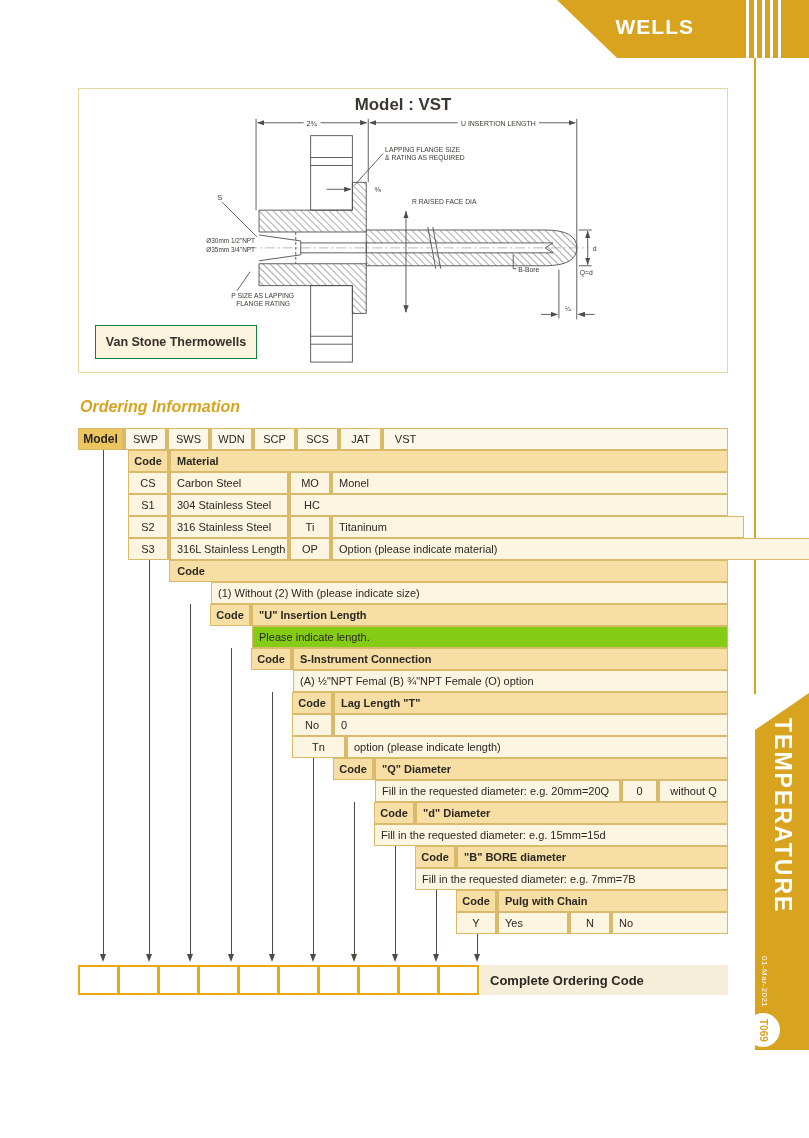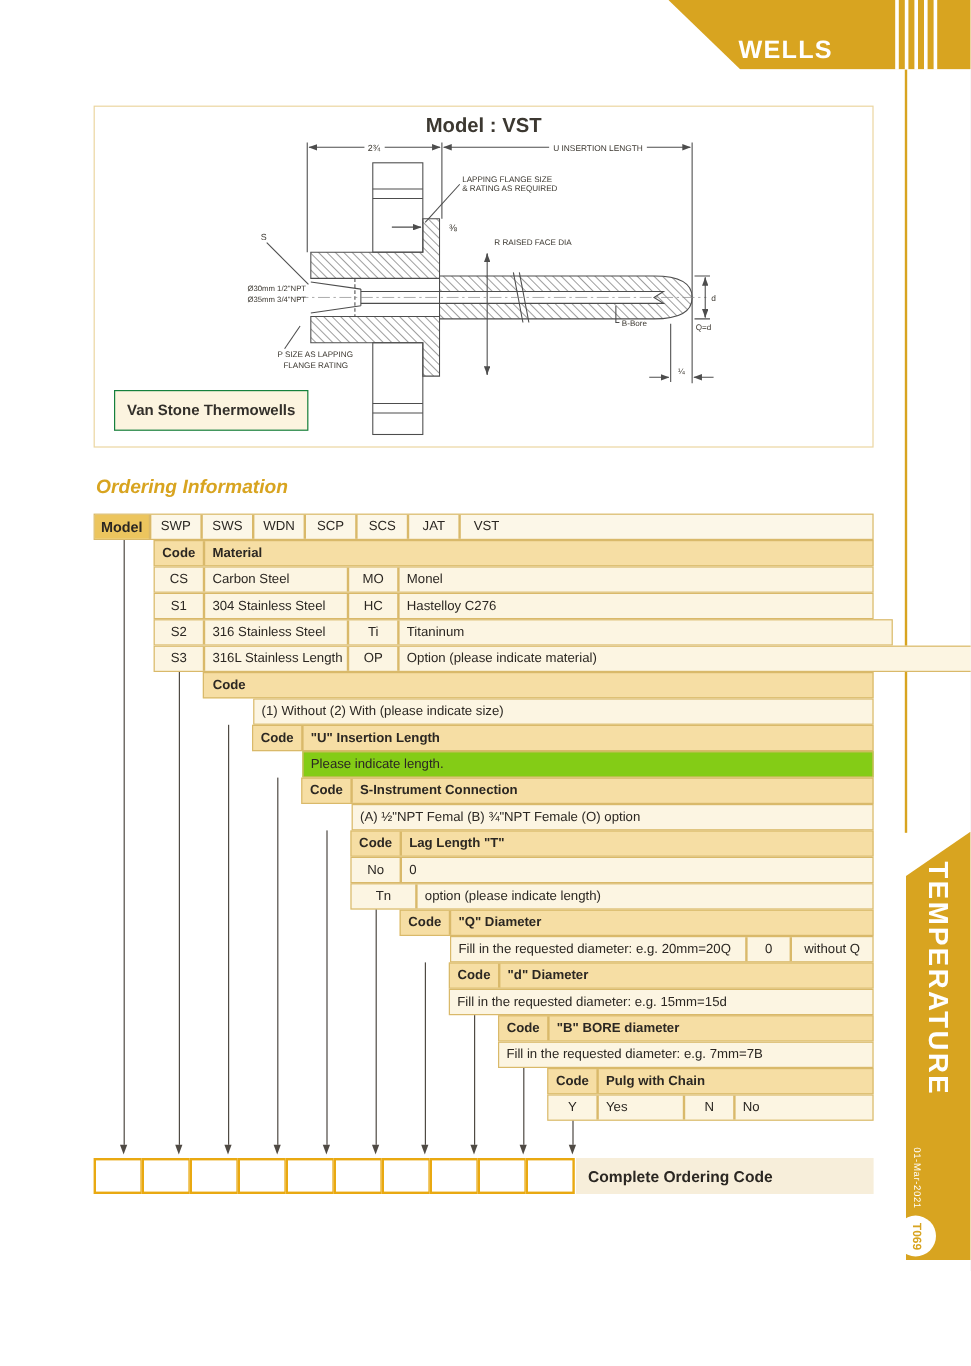--- a/index.html
+++ b/index.html
@@ -2,21 +2,21 @@
 <html><head>
 <meta charset="utf-8">
 <style>
   html,body{margin:0;padding:0;background:#e8e8e8;}
   .page{position:relative;width:809px;height:1138px;background:#ffffff;overflow:hidden;
         font-family:"Liberation Sans",sans-serif;color:#2b2722;margin:0 auto;}
 
   
   .top-banner{position:absolute;left:0;top:0;width:809px;height:58px;background:#D8A420;
               clip-path:polygon(557px 0,809px 0,809px 58px,617px 58px);}
-  .wells{position:absolute;right:115px;top:30px;font-size:21px;font-weight:bold;color:#fff;
+  .wells{position:absolute;right:115px;top:15px;font-size:21px;font-weight:bold;color:#fff;
          letter-spacing:1px;}
   .stripe{position:absolute;top:0;width:2.5px;height:58px;background:#fff;}
 
   
   .side-rule{position:absolute;left:754px;top:58px;width:1.5px;height:636px;background:#D8A420;}
   .temp-banner{position:absolute;left:755px;top:693px;width:54px;height:357px;background:#D8A420;
                clip-path:polygon(0 37px,100% 0,100% 100%,0 100%);}
   .temp-label{position:absolute;top:25px;left:50%;transform:translateX(-50%);
               writing-mode:vertical-rl;font-size:23px;font-weight:bold;color:#fff;letter-spacing:2px;}
   .side-date{position:absolute;left:760px;top:956px;writing-mode:vertical-rl;font-size:8px;
@@ -31,21 +31,21 @@
   .caption-box{position:absolute;left:95px;top:325px;width:160px;height:32px;background:#FCF4DF;
                border:1px solid #15803d;display:flex;align-items:center;justify-content:center;
                font-size:12.5px;font-weight:bold;color:#33302b;}
 
   
   .ordering-heading{position:absolute;left:80px;top:398px;font-size:16px;font-weight:bold;
                     font-style:italic;color:#D8A420;}
   #ordering-table{position:absolute;left:78px;top:428px;width:650px;height:575px;}
   .trow{position:absolute;box-sizing:border-box;border:1px solid #D9B96A;display:flex;height:22px;
         font-size:11px;}
-  .tcell{box-sizing:border-box;height:100%;border-right:2px solid #7f1d1d;display:flex;
+  .tcell{box-sizing:border-box;height:100%;border-right:4px solid #7f1d1d;display:flex;
          align-items:center;padding:0 6px;white-space:nowrap;overflow:hidden;}
   .tcell.c{justify-content:center;padding:0 2px;}
   .tcell:last-child{border-right:none;}
   .tcell.fill{flex:1;}
   .bold{font-weight:bold;}
   .dropline{position:absolute;width:1px;background:#4f4a44;}
   .droparrow{position:absolute;width:0;height:0;border-left:3.5px solid transparent;
              border-right:3.5px solid transparent;border-top:8px solid #4f4a44;}
   .obox{position:absolute;top:537px;width:41px;height:30px;background:#fff;
         border:2px solid #E9A911;box-sizing:border-box;}
@@ -182,21 +182,20 @@
       <div class="trow" style="left: 50px; top: 44px; width: 600px; background: rgb(252, 245, 226); border-color: rgb(217, 185, 106);">
         <div class="tcell c" style="width: 42px; border-color: rgb(217, 185, 106);">CS</div>
         <div class="tcell" style="width: 120px; border-color: rgb(217, 185, 106);">Carbon Steel</div>
         <div class="tcell c" style="width: 42px; border-color: rgb(217, 185, 106);">MO</div>
         <div class="tcell fill" style="border-color: rgb(217, 185, 106);">Monel</div>
       </div>
       <div class="trow" style="left: 50px; top: 66px; width: 600px; background: rgb(252, 245, 226); border-color: rgb(217, 185, 106);">
         <div class="tcell c" style="width: 42px; border-color: rgb(217, 185, 106);">S1</div>
         <div class="tcell" style="width: 120px; border-color: rgb(217, 185, 106);">304 Stainless Steel</div>
         <div class="tcell c" style="width: 42px; border-color: rgb(217, 185, 106);">HC</div>
-        <div class="tcell fill" style="border-color: rgb(217, 185, 106);">Hastelloy C276</div>
       </div>
       <div class="trow" style="left: 50px; top: 88px; width: 616px; background: rgb(252, 245, 226); border-color: rgb(217, 185, 106);">
         <div class="tcell c" style="width: 42px; border-color: rgb(217, 185, 106);">S2</div>
         <div class="tcell" style="width: 120px; border-color: rgb(217, 185, 106);">316 Stainless Steel</div>
         <div class="tcell c" style="width: 42px; border-color: rgb(217, 185, 106);">Ti</div>
         <div class="tcell fill" style="border-color: rgb(217, 185, 106);">Titaninum</div>
       </div>
       <div class="trow" style="left: 50px; top: 110px; width: 720px; background: rgb(252, 245, 226); border-color: rgb(217, 185, 106);">
         <div class="tcell c" style="width: 42px; border-color: rgb(217, 185, 106);">S3</div>
         <div class="tcell" style="width: 120px; border-color: rgb(217, 185, 106);">316L Stainless Length</div>

